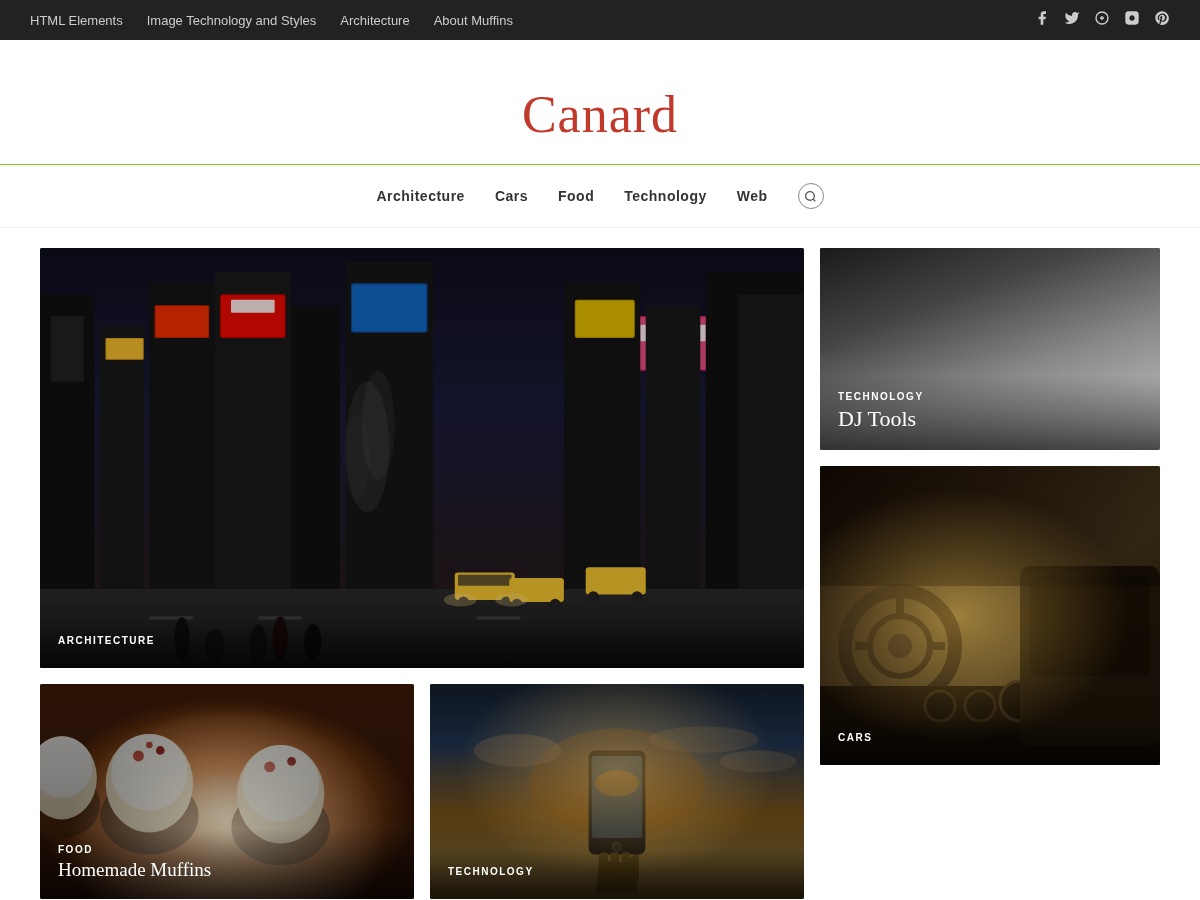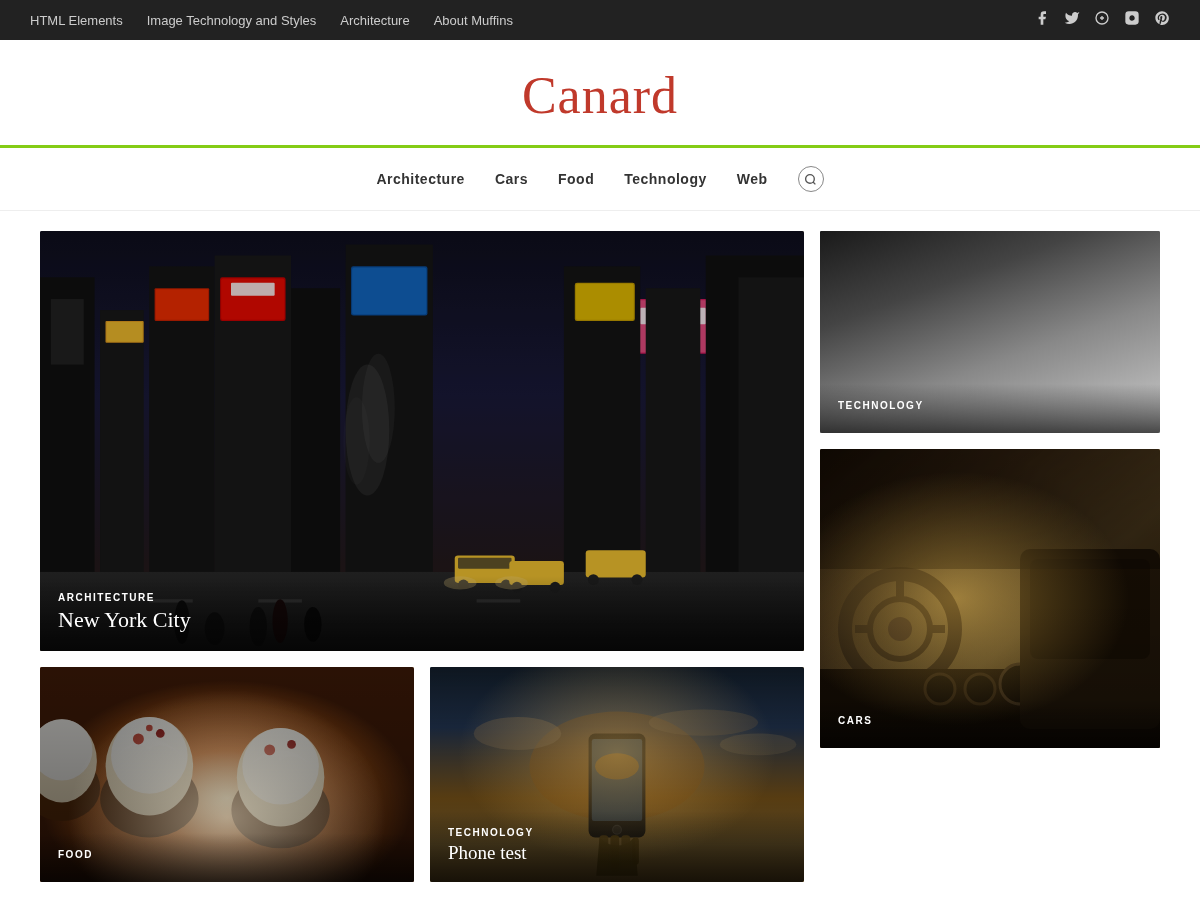--- a/index.html
+++ b/index.html
@@ -20,22 +20,22 @@
       text-decoration: none;
       font-family: Arial, sans-serif;
       font-size: 13px;
     }
     .social-icons { display: flex; gap: 14px; }
     .social-icon { color: #ccc; font-size: 15px; cursor: pointer; }
 
     
     .site-header {
       text-align: center;
-      padding: 26px 0 20px;
-      border-bottom: 3px solid #84cc16;
+      padding: 45px 0 20px;
+      border-bottom: 1px solid #84cc16;
     }
     .site-title {
       font-family: Georgia, serif;
       font-size: 52px;
       color: #c0392b;
       font-weight: normal;
       letter-spacing: 1px;
     }
 
     
@@ -343,21 +343,20 @@
       <ellipse cx="160" cy="382" rx="9" ry="15" fill="#111"></ellipse>
       <ellipse cx="130" cy="376" rx="7" ry="20" fill="#0d0d0d"></ellipse>
 
       <ellipse cx="385" cy="340" rx="15" ry="6" fill="#ffe090" opacity="0.3"></ellipse>
       <ellipse cx="432" cy="340" rx="15" ry="6" fill="#ffe090" opacity="0.3"></ellipse>
 
       <rect width="700" height="420" fill="rgba(0,0,0,0.25)"></rect>
     </svg>
     <div class="card-overlay">
       <div class="card-category">ARCHITECTURE</div>
-      <div class="card-title">New York City</div>
     </div>
   </div>
 
   <div class="right-col">
 
     <div class="card side-card bg-dj" style="height:202px;">
       <svg width="100%" height="100%" viewBox="0 0 340 202" preserveAspectRatio="xMidYMid slice">
         <defs>
           <linearGradient id="djGrad" x1="0" y1="0" x2="1" y2="1">
             <stop offset="0%" stop-color="#1a1a1a"></stop>
@@ -377,20 +376,21 @@
         <rect x="20" y="148" width="300" height="8" fill="#999" rx="2"></rect>
         <rect x="30" y="160" width="50" height="6" fill="#aaa" rx="2"></rect>
         <rect x="90" y="160" width="50" height="6" fill="#bbb" rx="2"></rect>
         <rect x="150" y="155" width="40" height="15" fill="#777" rx="3"></rect>
         <rect x="200" y="160" width="40" height="6" fill="#aaa" rx="2"></rect>
         <rect x="255" y="155" width="60" height="10" fill="#999" rx="2"></rect>
         <rect width="340" height="202" fill="rgba(0,0,0,0.3)"></rect>
       </svg>
       <div class="card-overlay">
         <div class="card-category">TECHNOLOGY</div>
+        <div class="card-title">DJ Tools</div>
       </div>
     </div>
 
     <div class="card side-card bg-car" style="height:299px;">
       <svg width="100%" height="100%" viewBox="0 0 340 299" preserveAspectRatio="xMidYMid slice">
         <defs>
           <linearGradient id="carGrad" x1="0" y1="0" x2="1" y2="1">
             <stop offset="0%" stop-color="#1a0f05"></stop>
             <stop offset="30%" stop-color="#6b4c28"></stop>
             <stop offset="60%" stop-color="#c8a055"></stop>
@@ -460,20 +460,21 @@
         <circle cx="210" cy="85" r="5" fill="#c0392b"></circle>
         <circle cx="230" cy="80" r="4" fill="#8B0000"></circle>
 
         <ellipse cx="20" cy="120" rx="35" ry="30" fill="#5a2d0c"></ellipse>
         <ellipse cx="20" cy="95" rx="32" ry="38" fill="#f5e6c8"></ellipse>
         <ellipse cx="20" cy="85" rx="28" ry="28" fill="#fff" opacity="0.85"></ellipse>
         <rect width="342" height="215" fill="rgba(0,0,0,0.35)"></rect>
       </svg>
       <div class="card-overlay">
         <div class="card-category">FOOD</div>
+        <div class="card-title">Homemade Muffins</div>
       </div>
     </div>
 
     <div class="card small-card bg-phone">
       <svg width="100%" height="100%" viewBox="0 0 342 215" preserveAspectRatio="xMidYMid slice">
         <defs>
           <linearGradient id="phoneGrad" x1="0" y1="0" x2="0" y2="1">
             <stop offset="0%" stop-color="#1a2a3a"></stop>
             <stop offset="30%" stop-color="#3a5a8a"></stop>
             <stop offset="60%" stop-color="#e8a030"></stop>
@@ -500,18 +501,17 @@
         <path d="M155 165 Q171 180 187 165 L190 200 L152 200 Z" fill="#8B6914" opacity="0.8"></path>
 
         <rect x="155" y="163" width="8" height="30" fill="#a07820" rx="3" opacity="0.9"></rect>
         <rect x="165" y="163" width="8" height="33" fill="#9a7218" rx="3" opacity="0.9"></rect>
         <rect x="175" y="163" width="8" height="31" fill="#a07820" rx="3" opacity="0.9"></rect>
         <rect x="185" y="165" width="6" height="25" fill="#9a7218" rx="3" opacity="0.9"></rect>
         <rect width="342" height="215" fill="rgba(0,0,0,0.35)"></rect>
       </svg>
       <div class="card-overlay">
         <div class="card-category">TECHNOLOGY</div>
-        <div class="card-title">Phone test</div>
       </div>
     </div>
   </div>
 
 </main>
 
 </body></html>

